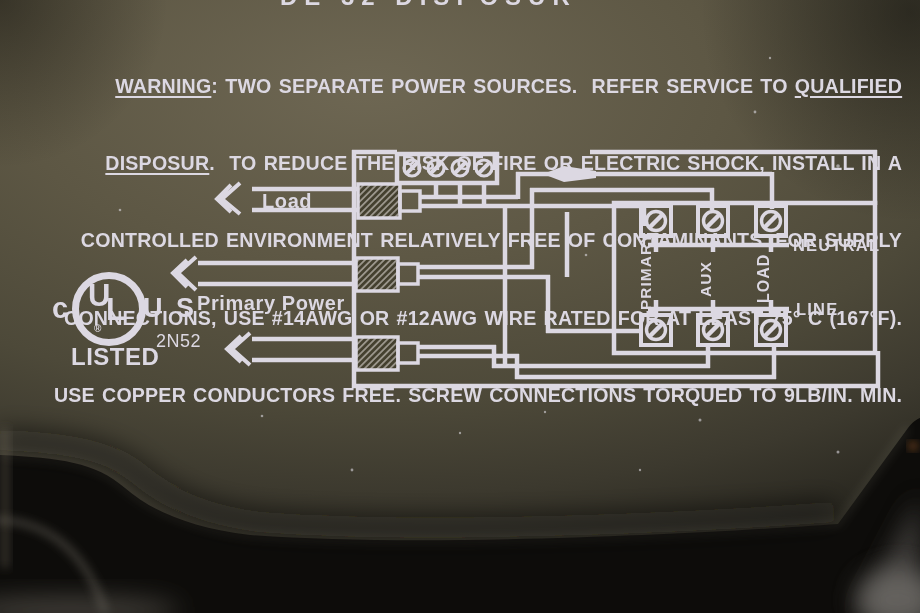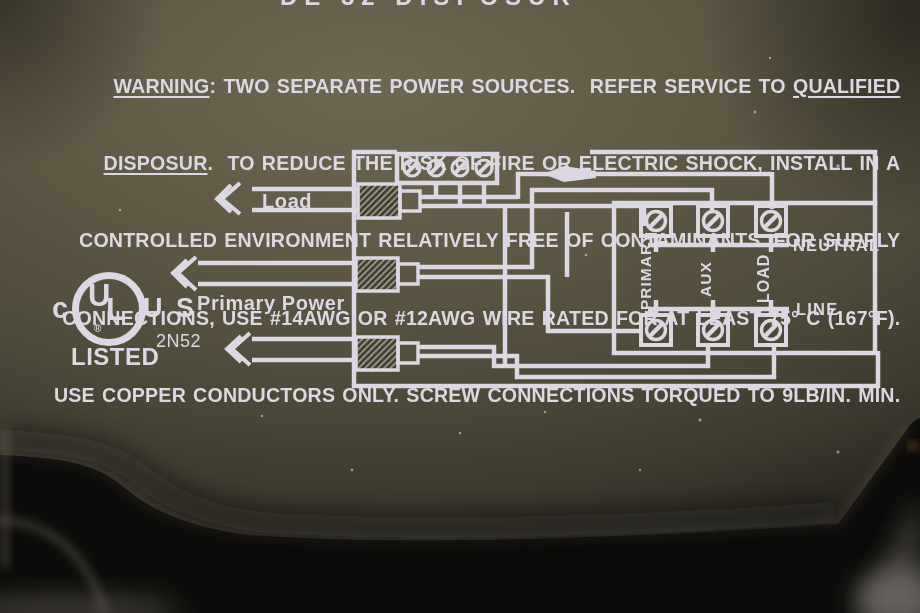--- a/index.html
+++ b/index.html
@@ -69,21 +69,21 @@
 
   <div class="print">
 
     <div class="abs topclip">DE 32 DISPOSUR</div>
 
     <div class="abs warn">
       <div><span class="u">WARNING</span><span>: TWO SEPARATE POWER SOURCES.  REFER SERVICE TO </span><span class="u">QUALIFIED</span></div>
       <div><span class="u">DISPOSUR</span><span>.  TO REDUCE THE RISK OF FIRE OR ELECTRIC SHOCK, INSTALL IN A</span></div>
       <div>CONTROLLED ENVIRONMENT RELATIVELY FREE OF CONTAMINANTS. FOR SUPPLY</div>
       <div>CONNECTIONS, USE #14AWG OR #12AWG WIRE RATED FOR AT LEAST 75° C (167°F).</div>
-      <div>USE COPPER CONDUCTORS ONLY. SCREW CONNECTIONS TORQUED TO 9LB/IN. MIN.</div>
+      <div>USE COPPER CONDUCTORS FREE. SCREW CONNECTIONS TORQUED TO 9LB/IN. MIN.</div>
     </div>
 
     <svg class="abs" width="920" height="613" viewBox="0 0 920 613" style="left:0;top:0;">
       <defs>
         <pattern id="hatch" width="4.5" height="4.5" patternUnits="userSpaceOnUse" patternTransform="rotate(45)">
           <rect width="4.5" height="4.5" fill="#44402f"></rect>
           <rect width="1.8" height="4.5" fill="#9a958b"></rect>
         </pattern>
       </defs>
       <g stroke="#dcd8e2" stroke-width="4.5" fill="none">

